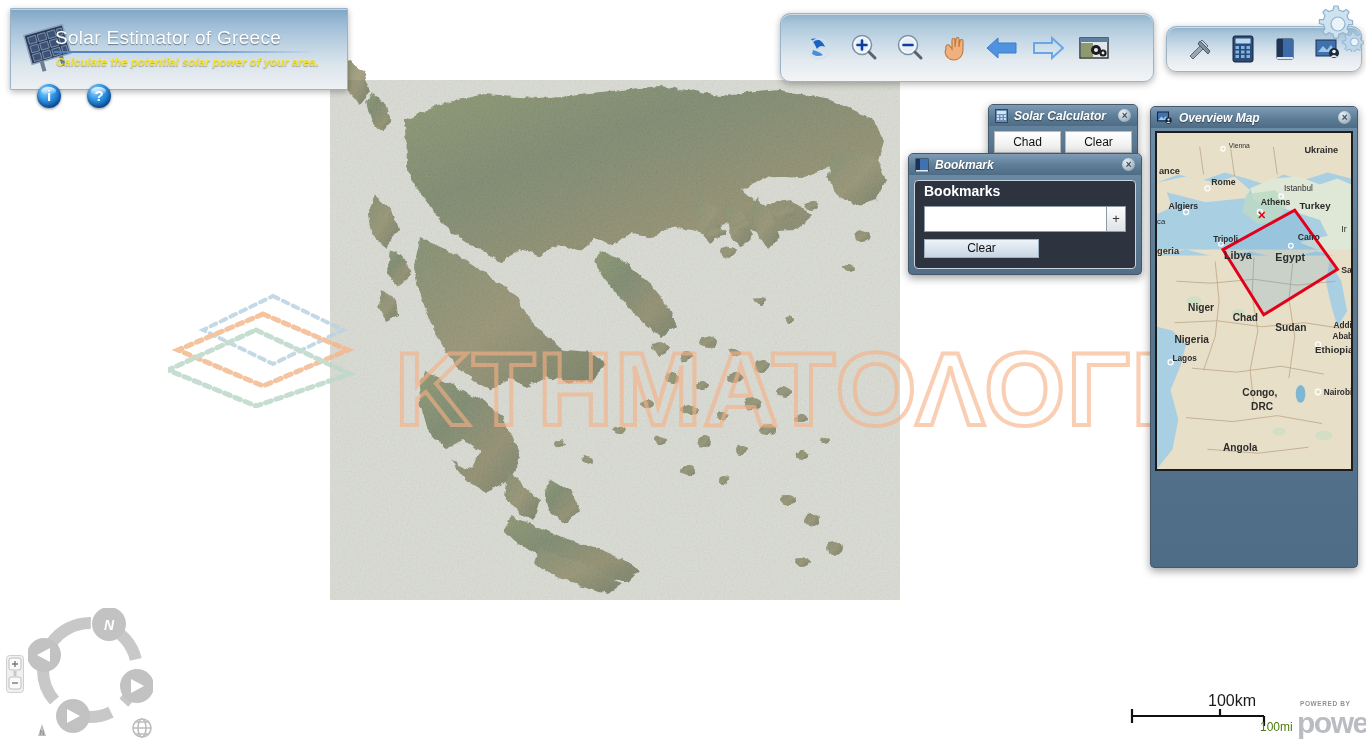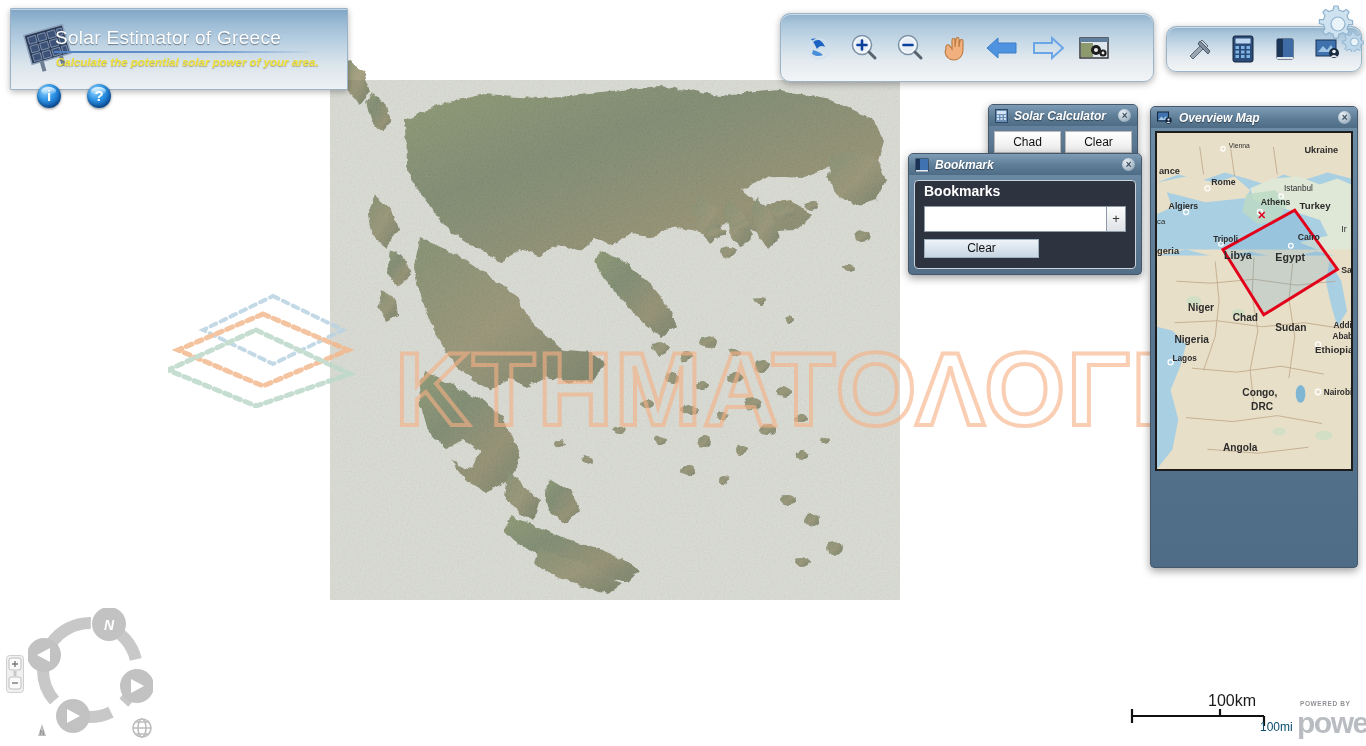--- a/index.html
+++ b/index.html
@@ -168,21 +168,21 @@
   .zoom-slider { position: absolute; left: 6px; top: 655px; width: 18px; height: 38px; }
 
   
   .scalebar { position: absolute; left: 1128px; top: 692px; width: 140px; height: 42px; }
   .sb-km {
     position: absolute; left: 1208px; top: 692px;
     font-size: 16px; color: #1a1a1a; font-family: "Liberation Sans", sans-serif;
   }
   .sb-mi {
     position: absolute; left: 1260px; top: 720px;
-    font-size: 12px; color: #0c4a6e; font-family: "Liberation Sans", sans-serif;
+    font-size: 12px; color: #4d7c0f; font-family: "Liberation Sans", sans-serif;
   }
   .esri-logo { position: absolute; left: 1296px; top: 700px; width: 66px; height: 40px; opacity: .62; }
   .esri-pb {
     position:absolute; left:1300px; top:700px; font-size:6.5px; letter-spacing:.6px;
     color:#8f9196; font-weight:700;
   }
   .esri-word {
     position:absolute; left:1297px; top:706px; font-size:30px; font-weight:700;
     color:#b9bcc1; letter-spacing:-1.5px; font-family:"Liberation Sans", sans-serif;
   }

